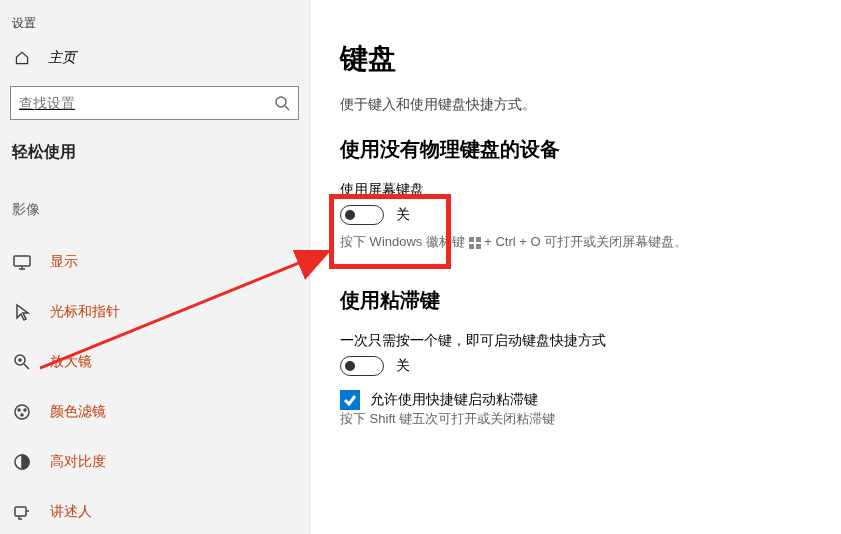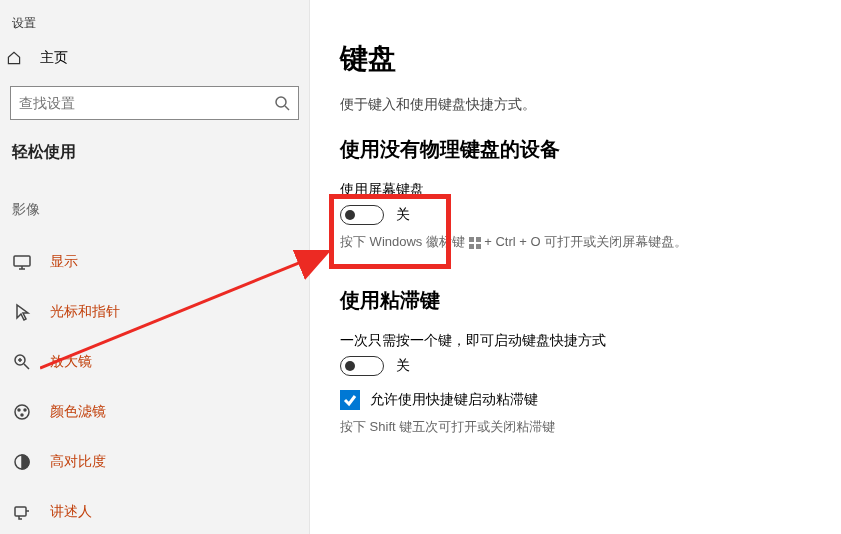--- a/index.html
+++ b/index.html
@@ -19,33 +19,35 @@
       border-right: 1px solid #e5e5e5;
     }
     .window-title {
       font-size: 12px;
       color: #333;
       padding: 0 0 6px 12px;
     }
     .home-row {
       display: flex;
       align-items: center;
-      padding: 10px 4px;
+      padding: 10px 12px;
       font-size: 14px;
       cursor: pointer;
+      font-style: italic;
     }
     .home-row .icon { width: 20px; height: 20px; margin-right: 16px; display:flex; align-items:center; justify-content:center; }
     .search-box {
       margin: 8px 10px 12px 10px;
       border: 1px solid #888;
       background: #fff;
       display: flex;
       align-items: center;
       height: 34px;
       padding: 0 8px;
+      text-decoration: underline;
     }
     .search-box input {
       flex: 1;
       border: none;
       outline: none;
       font-size: 14px;
       font-family: inherit;
       background: transparent;
     }
     .search-box .icon { width: 16px; height: 16px; color: #666; }
@@ -127,21 +129,20 @@
     .hint .winkey {
       display: inline-block;
       width: 12px;
       height: 12px;
       vertical-align: middle;
     }
     .checkbox-row {
       display: flex;
       align-items: center;
       font-size: 14px;
-      margin-bottom: 8px;
       margin-top: 14px;
     }
     .checkbox {
       width: 20px;
       height: 20px;
       background: #0078d4;
       margin-right: 10px;
       position: relative;
       display: flex;
       align-items: center;

